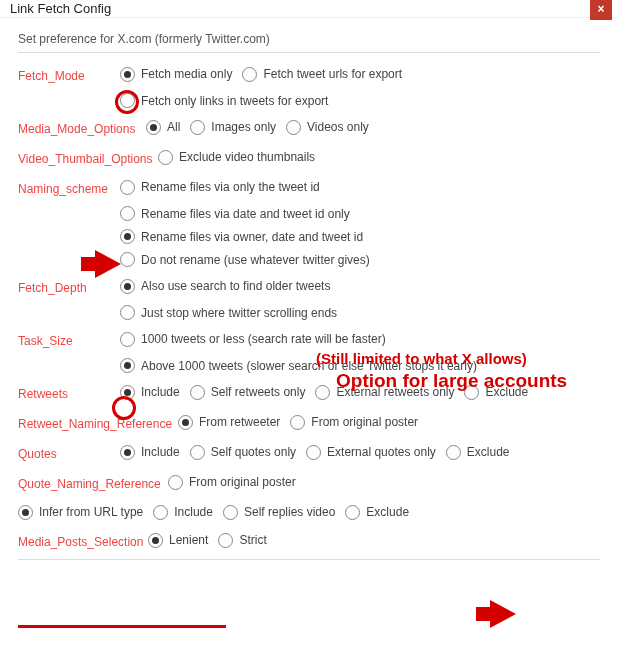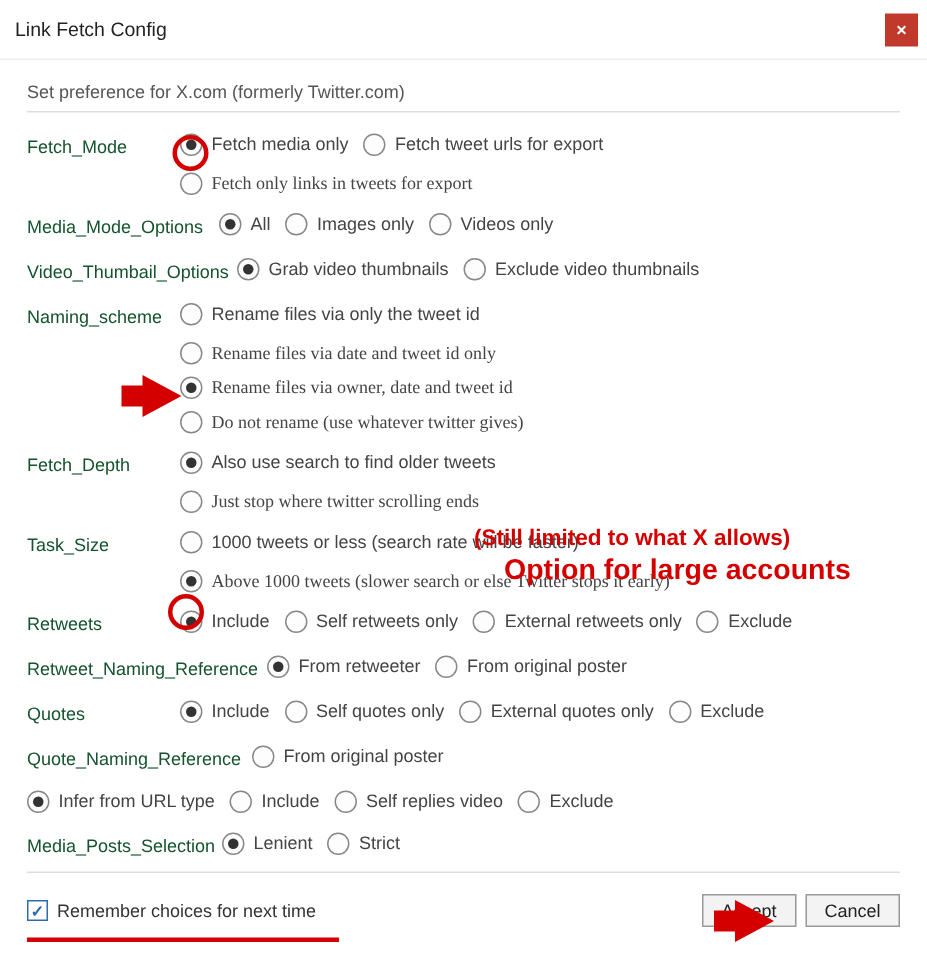--- a/index.html
+++ b/index.html
@@ -7,21 +7,21 @@
   body {
     width:618px; height:647px;
     font-family: "Segoe UI", Tahoma, Arial, sans-serif;
     font-size:12px;
     background:#fff;
     color:#222;
     position:relative;
     overflow:hidden;
   }
   .titlebar {
-    height:40px;
+    height:18px;
     display:flex; align-items:center; justify-content:space-between;
     padding:0 6px 0 10px;
     font-size:13px;
     border-bottom:1px solid #eee;
   }
   .close-btn {
     width:22px; height:22px;
     background:#c0392b;
     color:#fff;
     display:flex; align-items:center; justify-content:center;
@@ -37,21 +37,21 @@
     border-bottom:1px solid #ddd;
     margin-bottom:10px;
   }
   .row {
     display:flex; align-items:flex-start;
     margin-bottom:6px;
     line-height:22px;
   }
   .row .label {
     min-width:102px;
-    color:#14532d;
+    color:#ef4444;
     font-size:12px;
     padding-top:2px;
   }
   .opts {
     display:flex; flex-wrap:wrap; gap:6px 10px;
     align-items:flex-start;
   }
   .opt {
     display:flex; align-items:center; gap:6px;
     color:#444;
@@ -59,21 +59,21 @@
   }
   .radio {
     width:15px; height:15px; border:1px solid #888; border-radius:50%;
     display:inline-flex; align-items:center; justify-content:center;
     background:#fdfdfd;
     flex-shrink:0;
   }
   .radio.sel::after {
     content:""; width:7px; height:7px; border-radius:50%; background:#333;
   }
-  .sub-indent { padding-left:102px;font-family:Liberation Serif, serif; }
+  .sub-indent { padding-left:102px; }
   .sub-indent .opt { margin-bottom:8px; }
   .hr { border-top:1px solid #ddd; margin:6px 0 10px 0; }
   .footer {
     display:flex; align-items:center; justify-content:space-between;
     padding:4px 0 10px 0;
   }
   .chk {
     width:14px; height:14px; border:1px solid #2b6cb0;
     display:inline-flex; align-items:center; justify-content:center;
     margin-right:6px; background:#fff; color:#2b6cb0; font-size:11px;
@@ -151,24 +151,20 @@
           <span class="radio"></span>
           <span>Videos only</span>
         </div>
     </div>
   </div>
 
   <div class="row">
     <div class="label" style="min-width:140px">Video_Thumbail_Options</div>
     <div class="opts">
       <div class="opt">
-          <span class="radio sel"></span>
-          <span>Grab video thumbnails</span>
-        </div>
-      <div class="opt">
           <span class="radio"></span>
           <span>Exclude video thumbnails</span>
         </div>
     </div>
   </div>
 
   <div class="row">
     <div class="label">Naming_scheme</div>
     <div class="opts">
       <div class="opt">
@@ -322,30 +318,20 @@
         </div>
       <div class="opt">
           <span class="radio"></span>
           <span>Strict</span>
         </div>
     </div>
   </div>
 
   <div class="hr"></div>
 
-  <div class="footer">
-    <label class="remember">
-      <span class="chk on"></span>
-      <span>Remember choices for next time</span>
-    </label>
-    <div class="btns">
-      <div class="btn">Accept</div>
-      <div class="btn">Cancel</div>
-    </div>
-  </div>
 </div>
 
 <div class="ann circle" style="left:115px; top:90px; width:24px; height:24px;"></div>
 <div class="ann arrow-r" style="left:95px; top:250px;"></div>
 <div class="ann circle" style="left:112px; top:396px; width:24px; height:24px;"></div>
 <div class="ann text" style="left:316px; top:350px;">(Still limited to what X allows)</div>
 <div class="ann text" style="left:336px; top:370px; font-size:19px;">Option for large accounts</div>
 <div class="ann underline" style="left:18px; top:625px; width:208px;"></div>
 <div class="ann arrow-r" style="left:490px; top:600px;"></div>
 

